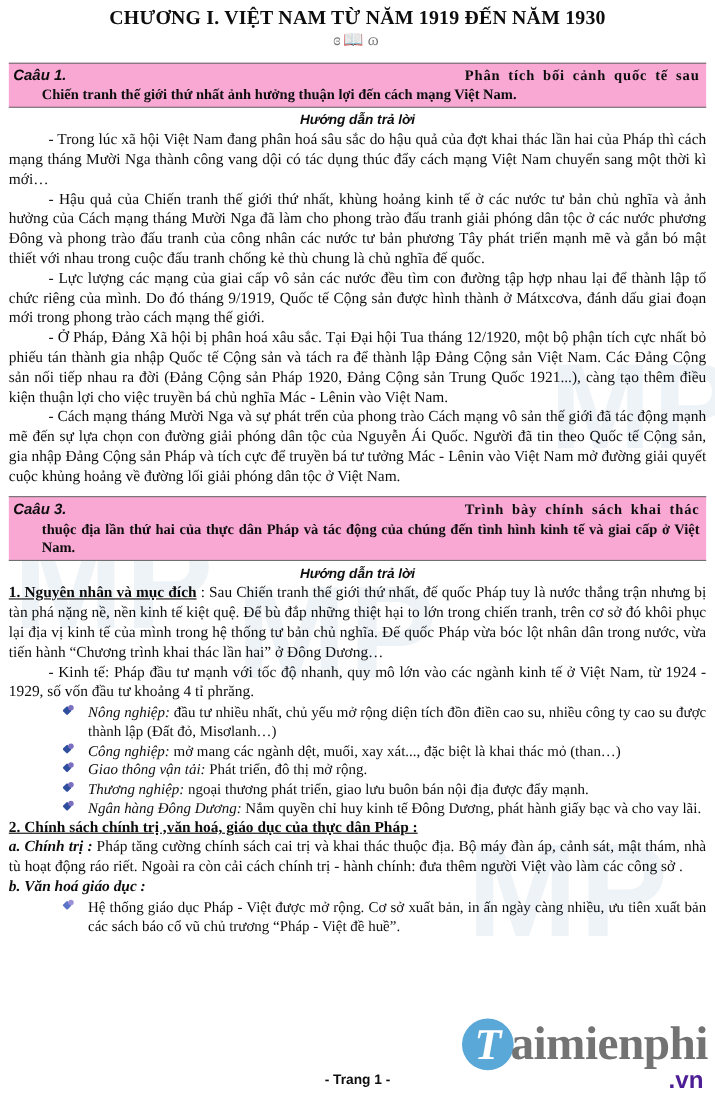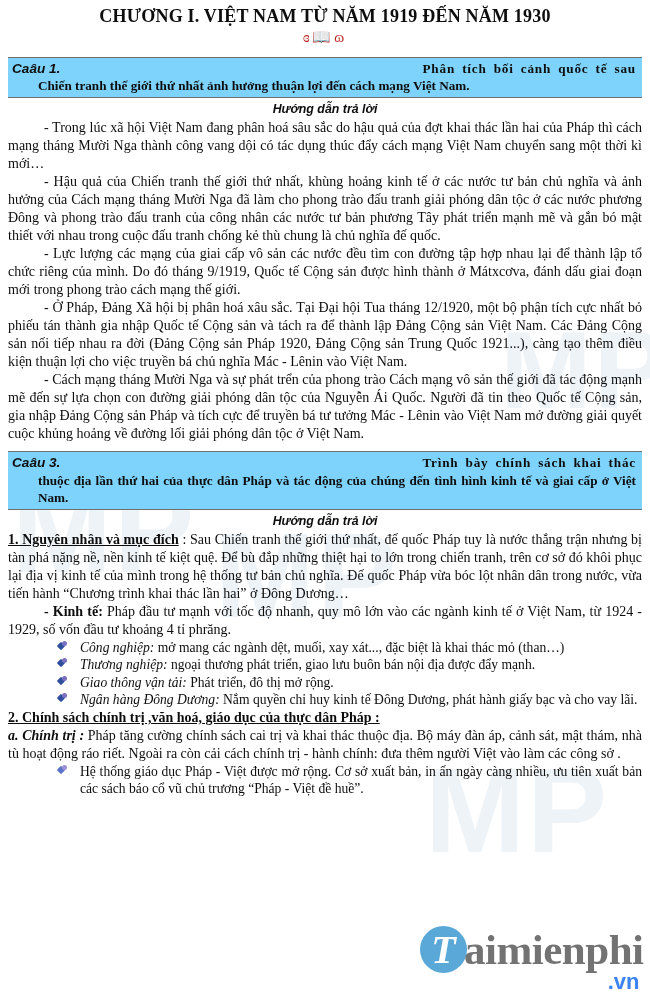--- a/index.html
+++ b/index.html
@@ -60,27 +60,27 @@
     margin: 6px 0 0 0;
     line-height: 1.2;
     font-family: "Liberation Serif", serif;
   }
   .ornament {
     text-align: center;
     font-size: 15px;
     letter-spacing: 3px;
     margin: 2px 0 12px 0;
     line-height: 1;
-    color: #b91c1c;
+    color: #737373;
   }
   .orn-book { font-size: 15px; }
 
   
   .question-box {
-    background: #7dd3fc;
+    background: #f9a8d4;
     border-top: 1.5px solid #6f6f6f;
     border-bottom: 1.5px solid #6f6f6f;
     padding: 2px 6px 3px 4px;
     margin: 3px 0 4px 0;
     font-weight: bold;
     font-size: 13.2px;
     line-height: 1.30;
   }
   .q-firstline {
     display: flex;
@@ -119,21 +119,21 @@
   p.body {
     margin: 0;
     font-size: 14px;
     line-height: 1.285;
     text-align: justify;
     text-indent: 36px;
     text-justify: inter-word;
   }
   p.body.noindent { text-indent: 0; }
 
-  .b { font-weight: bold; }
+  .b { font-weight: normal; }
   .i { font-style: italic; }
   .bu { font-weight: bold; text-decoration: underline; }
   .biu { font-weight: bold; font-style: italic; }
 
   
   ul.bullets {
     list-style: none;
     margin: 0;
     padding: 0;
   }
@@ -209,21 +209,21 @@
     font-size: 43px;
     font-weight: bold;
     color: #737373;
     letter-spacing: -0.5px;
   }
   .logo-vn {
     text-align: right;
     font-family: "Liberation Sans", sans-serif;
     font-size: 22px;
     font-weight: bold;
-    color: #3b82f6;
+    color: #4c1d95;
     margin-top: -4px;
     padding-right: 4px;
   }
 
   
   .page-footer {
     position: absolute;
     left: 0;
     right: 0;
     top: 968px;
@@ -279,48 +279,53 @@
 
     <div class="guide">Hướng dẫn trả lời</div>
 
     <p class="body noindent"><span class="bu">1. Nguyên nhân và mục đích</span><span> : Sau Chiến tranh thế giới thứ nhất, đế quốc Pháp tuy là nước thắng trận nhưng bị tàn phá nặng nề, nền kinh tế kiệt quệ. Để bù đắp những thiệt hại to lớn trong chiến tranh, trên cơ sở đó khôi phục lại địa vị kinh tế của mình trong hệ thống tư bản chủ nghĩa. Đế quốc Pháp vừa bóc lột nhân dân trong nước, vừa tiến hành “Chương trình khai thác lần hai” ở Đông Dương…</span></p>
 
 
     <p class="body"><span class="b">- Kinh tế:</span><span> Pháp đầu tư mạnh với tốc độ nhanh, quy mô lớn vào các ngành kinh tế ở Việt Nam, từ 1924 - 1929, số vốn đầu tư khoảng 4 tỉ phrăng.</span></p>
 
     <ul class="bullets">
       <li>
+        <span class="bullet-glyph"></span><span class="i">Nông nghiệp:</span><span> đầu tư nhiều nhất, chủ yếu mở rộng diện tích đồn điền cao su, nhiều công ty cao su được thành lập (Đất đỏ, Misơlanh…)</span>
+      </li>
+      <li>
         <span class="bullet-glyph"></span><span class="i">Công nghiệp:</span><span> mở mang các ngành dệt, muối, xay xát..., đặc biệt là khai thác mỏ (than…)</span>
       </li>
       <li>
+        <span class="bullet-glyph"></span><span class="i">Giao thông vận tải:</span><span> Phát triển, đô thị mở rộng.</span>
+      </li>
+      <li>
         <span class="bullet-glyph"></span><span class="i">Thương nghiệp:</span><span> ngoại thương phát triển, giao lưu buôn bán nội địa được đẩy mạnh.</span>
       </li>
       <li>
-        <span class="bullet-glyph"></span><span class="i">Giao thông vận tải:</span><span> Phát triển, đô thị mở rộng.</span>
-      </li>
-      <li>
         <span class="bullet-glyph"></span><span class="i">Ngân hàng Đông Dương:</span><span> Nắm quyền chỉ huy kinh tế Đông Dương, phát hành giấy bạc và cho vay lãi.</span>
       </li>
     </ul>
 
     <p class="body noindent"><span class="bu">2. Chính sách chính trị ,văn hoá, giáo dục của thực dân Pháp :</span></p>
 
     <p class="body noindent"><span class="biu">a. Chính trị :</span><span> Pháp tăng cường chính sách cai trị và khai thác thuộc địa. Bộ máy đàn áp, cảnh sát, mật thám, nhà tù hoạt động ráo riết. Ngoài ra còn cải cách chính trị - hành chính: đưa thêm người Việt vào làm các công sở .</span></p>
 
+    <p class="body noindent"><span class="biu">b. Văn hoá giáo dục :</span></p>
 
     <ul class="bullets">
       <li style="padding-left:72px;">
         <span class="bullet-glyph light"></span><span>Hệ thống giáo dục Pháp - Việt được mở rộng. Cơ sở xuất bản, in ấn ngày càng nhiều, ưu tiên xuất bản các sách báo cổ vũ chủ trương “Pháp - Việt đề huề”.</span>
       </li>
     </ul>
 
   </div>
 
   <div id="logo">
     <div class="logo-row">
       <span class="logo-t">T</span>
       <span class="logo-word">aimienphi</span>
     </div>
     <div class="logo-vn">.vn</div>
   </div>
 
+  <div class="page-footer">- Trang 1 -</div>
 
 </div>
 
 </body></html>

